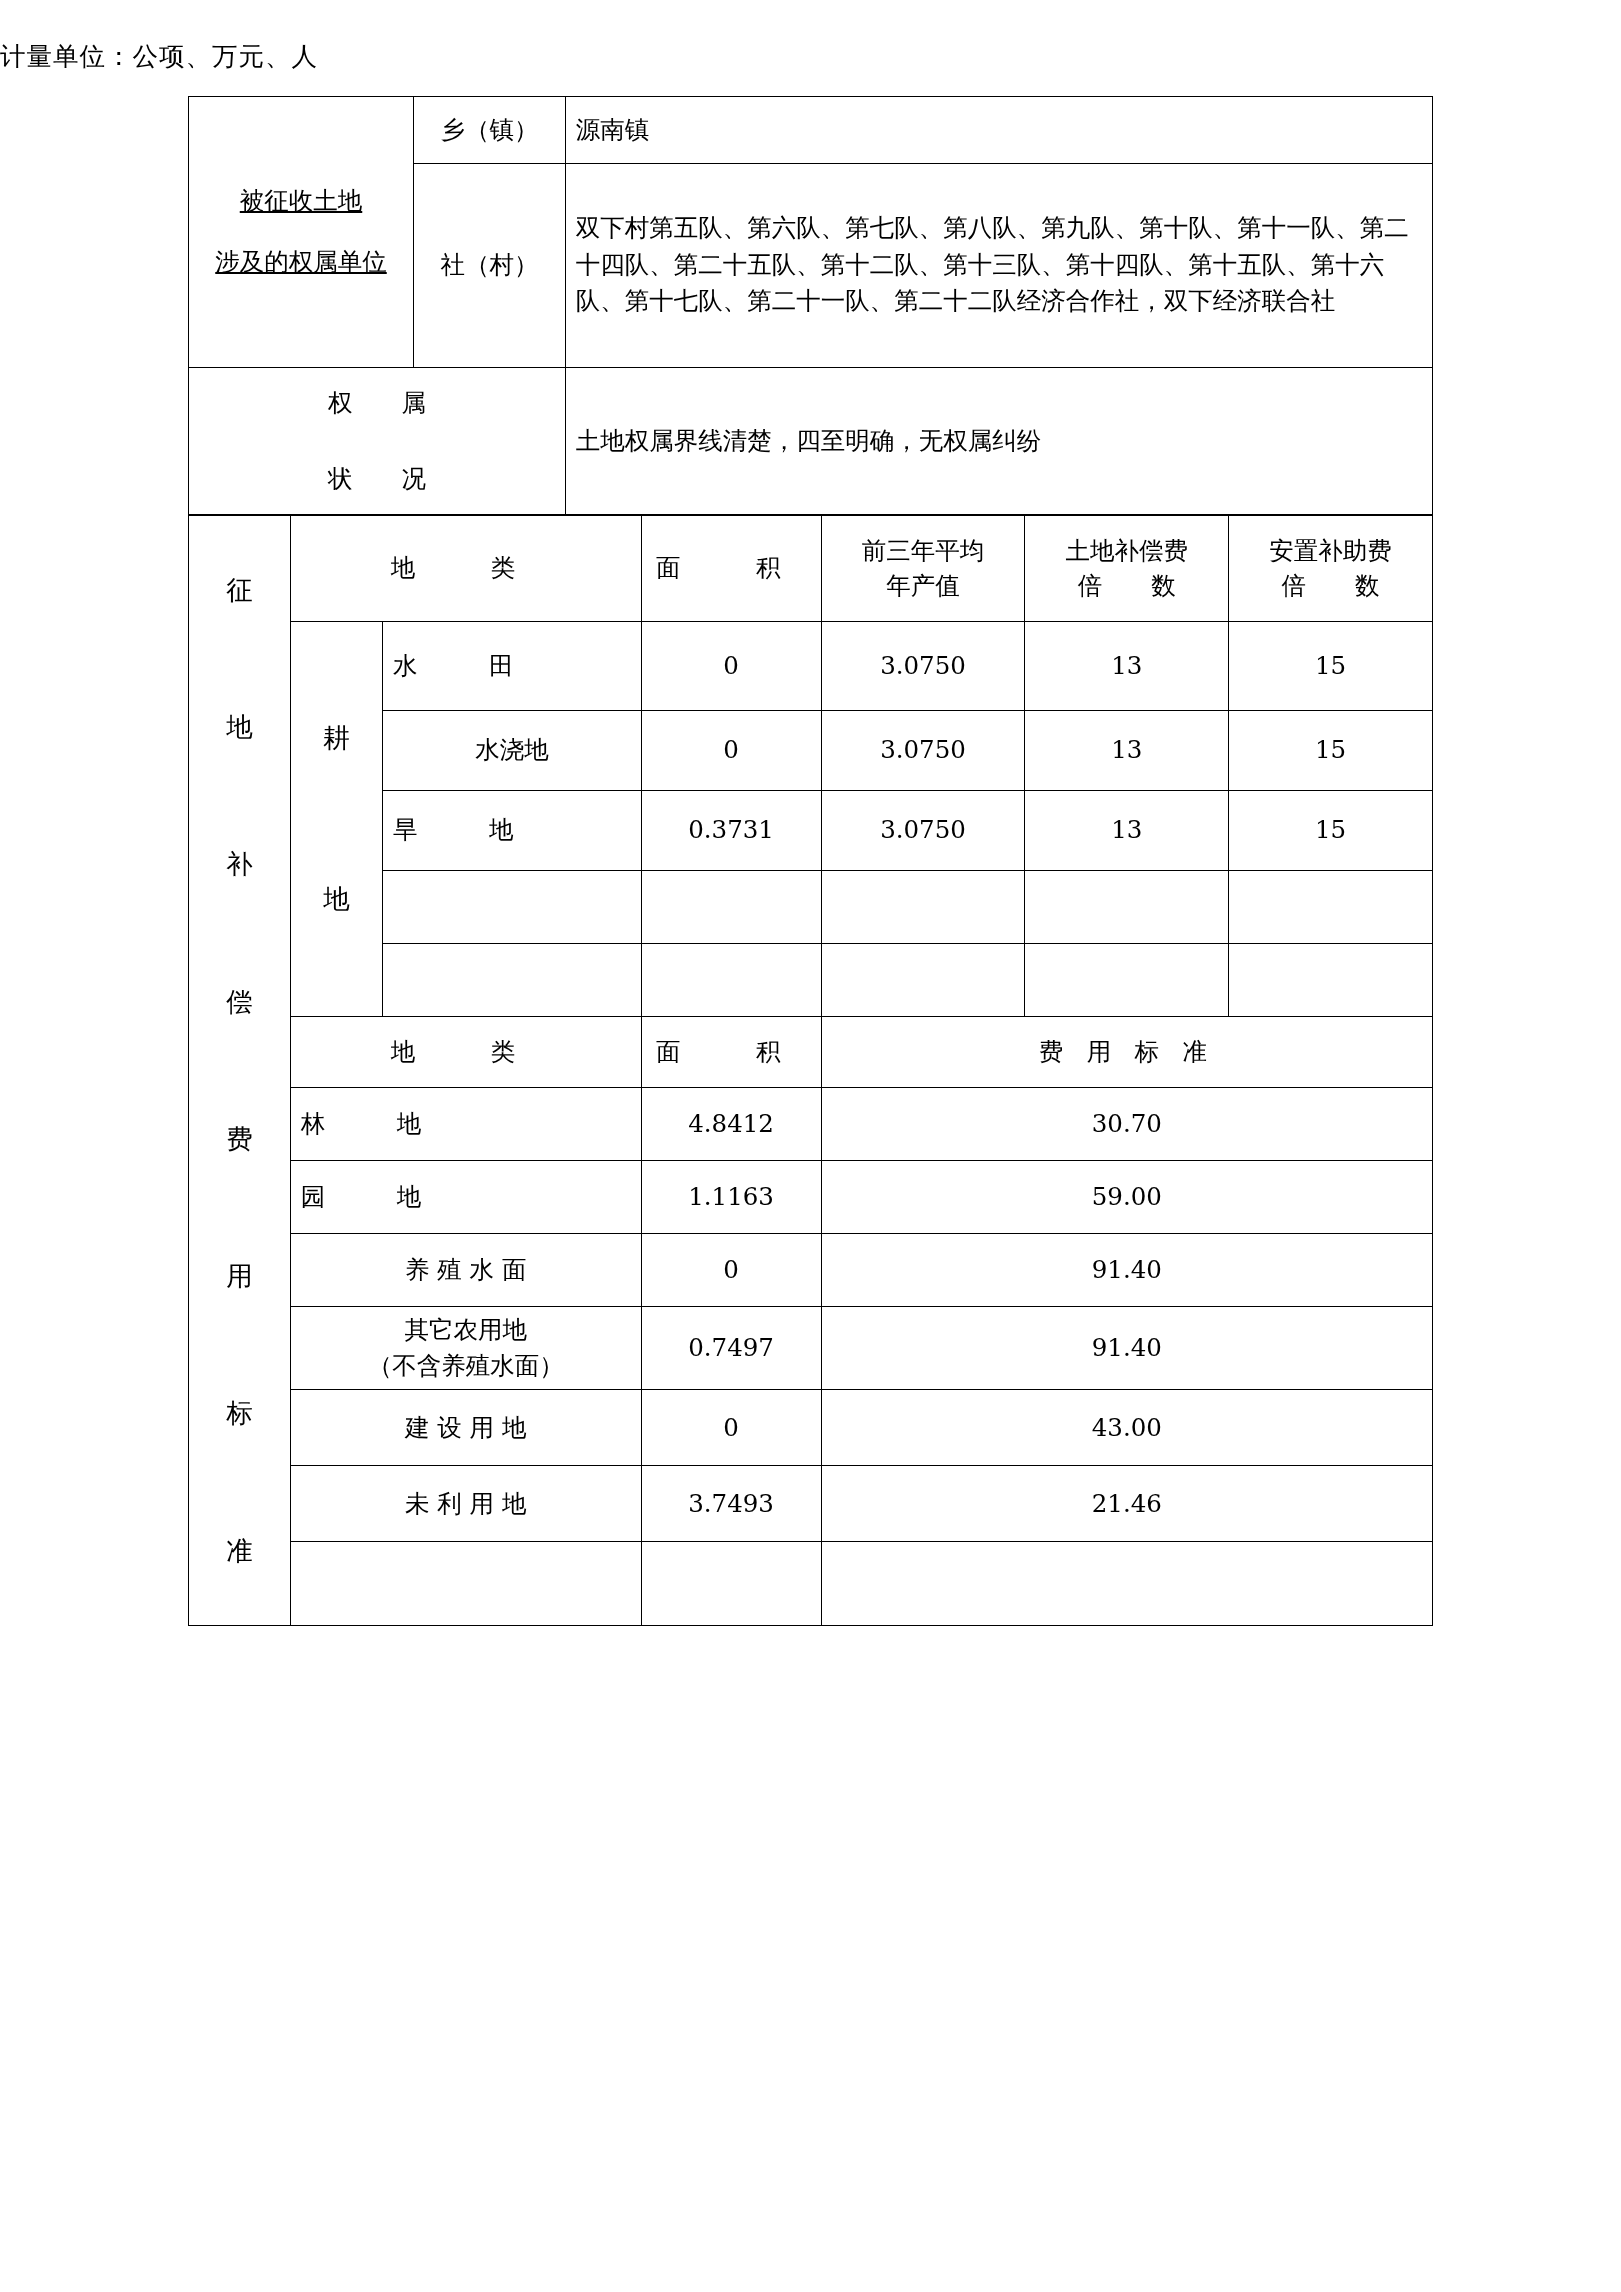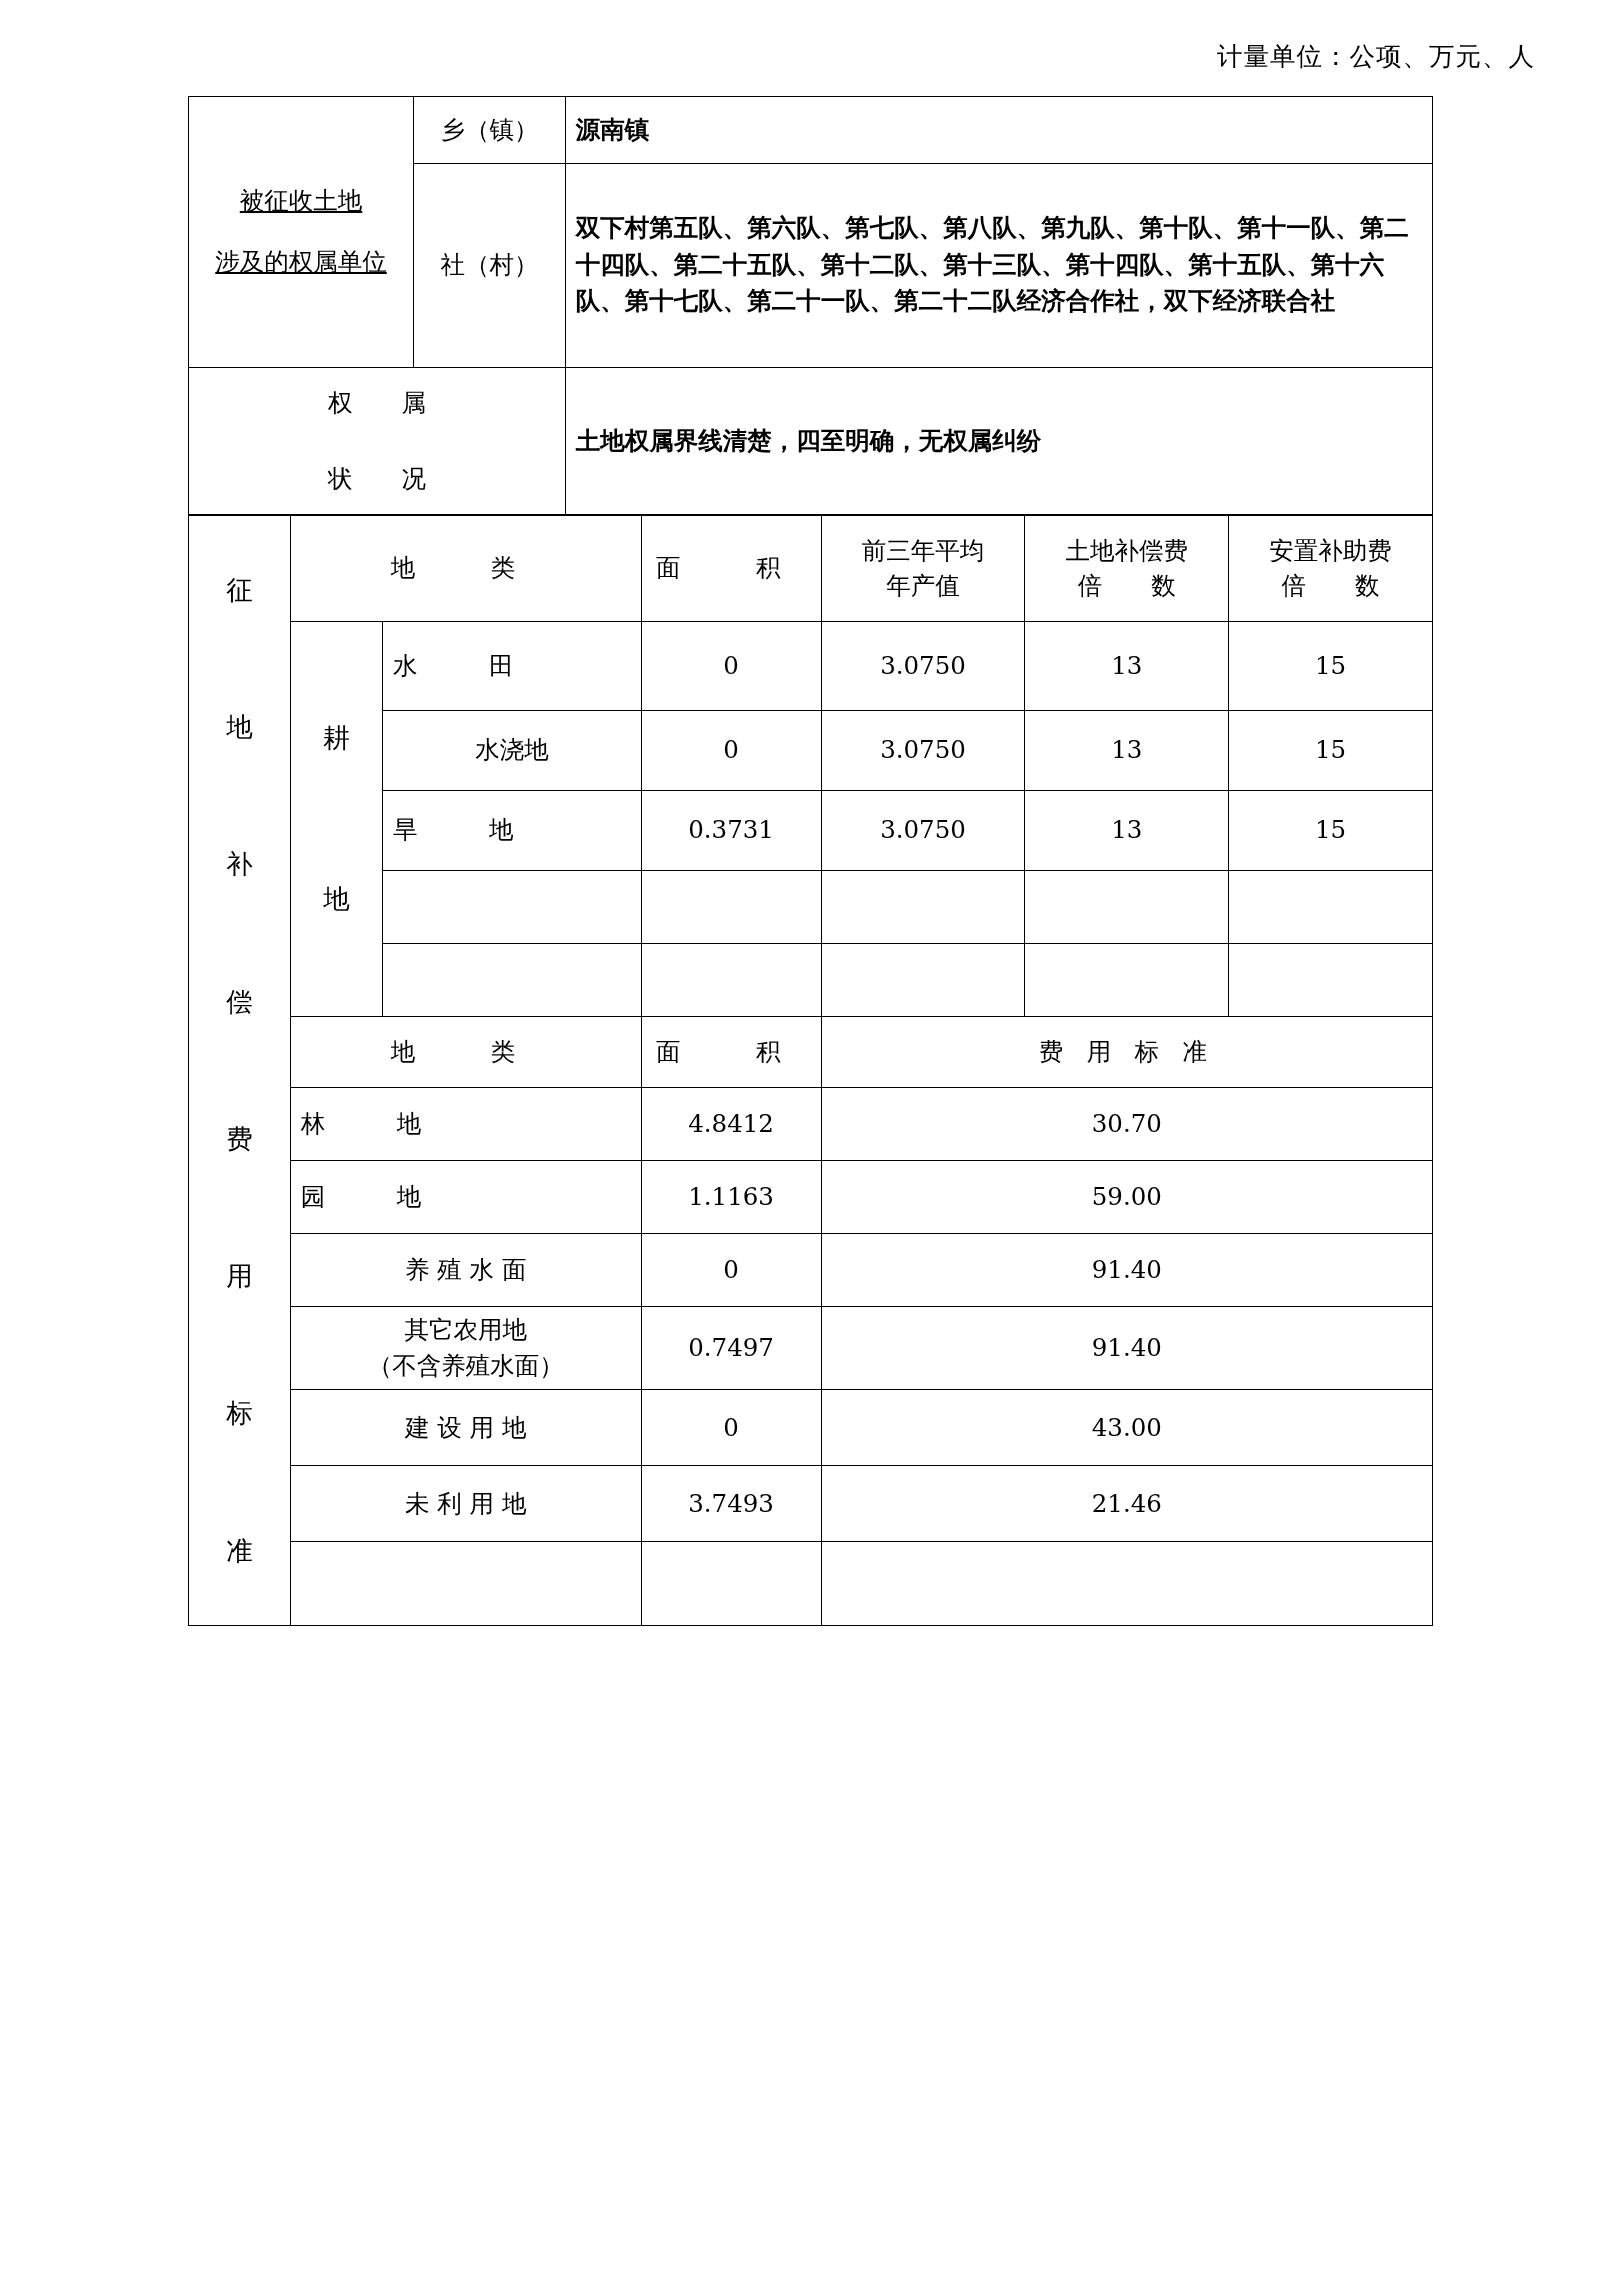--- a/index.html
+++ b/index.html
@@ -29,21 +29,20 @@
     font-size: 49px;
     font-weight: bold;
     letter-spacing: 3.9px;
     margin-top: 174px;
     line-height: 1.25;
     font-family: "DejaVu Serif", "Liberation Serif", serif;
   }
 
   
   .unit-line {
-    text-align: right;
     font-size: 25.5px;
     margin-top: 39px;
     padding-right: 86px;
     letter-spacing: 1px;
   }
 
   
   .tbl-wrap {
     margin: 21.6px auto 0 auto;
     width: 1245px;
@@ -55,21 +54,21 @@
   }
   table.grid td {
     border: 1.6px solid #000000;
     font-size: 24.5px;
     padding: 5.9px 9.8px;
     vertical-align: middle;
     line-height: 1.45;
   }
 
   .c-center { text-align: center; }
-  .c-left   { text-align: left; font-weight: bold; }
+  .c-left   { text-align: left; }
 
   .spread2 { letter-spacing: 25.5px; padding-left: 25.5px; }
   .spread-s { letter-spacing: 7.8px; padding-left: 7.8px; }
 
   .vlabel-cell {
     width: 86px;
     text-align: center;
     vertical-align: middle;
     padding: 0;
   }

